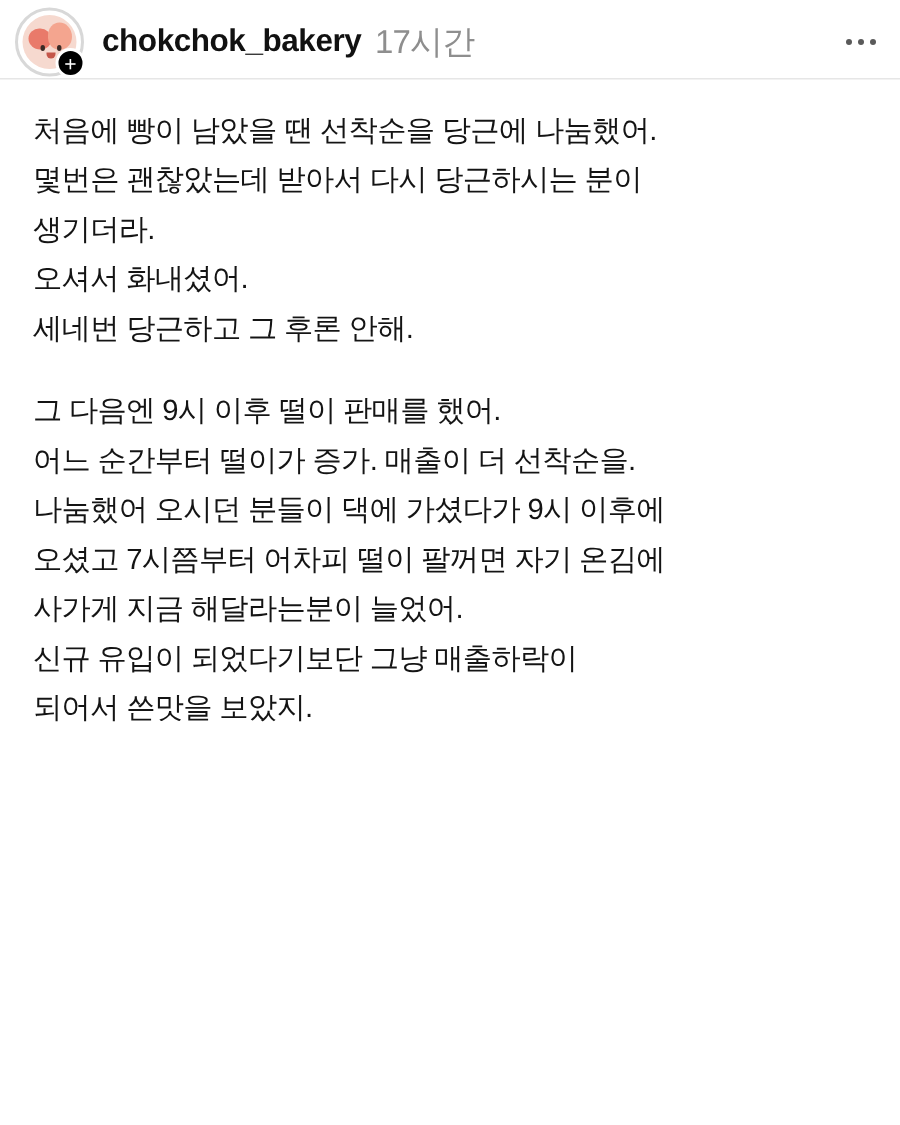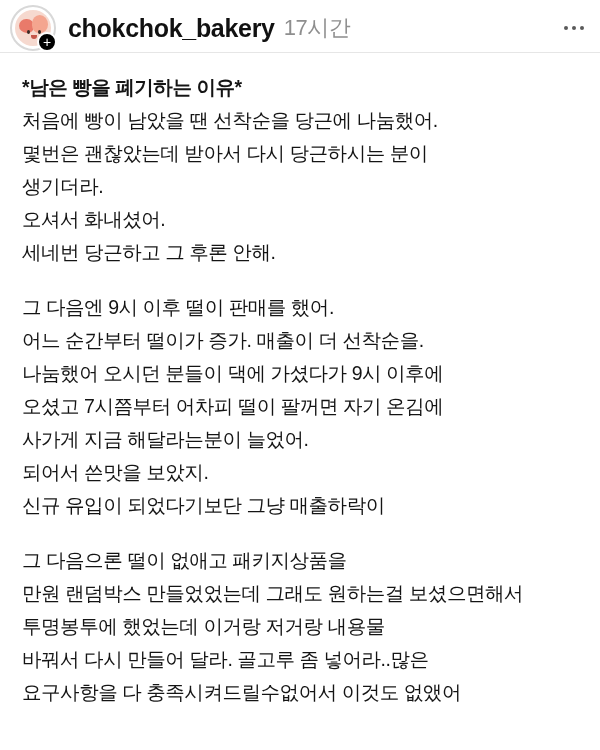--- a/index.html
+++ b/index.html
@@ -103,21 +103,21 @@
     background: #000000;
     border: 2px solid #ffffff;
     box-sizing: border-box;
     color: #ffffff;
     font-size: 14px;
     line-height: 16px;
     text-align: center;
     font-weight: 400;
   }
   .username {
-    font-size: 25px;
+    font-size: 21px;
     font-weight: bold;
     letter-spacing: -0.3px;
     color: #111111;
     white-space: nowrap;
   }
   .timestamp {
     font-size: 22px;
     color: #8e8e8e;
     margin-left: 9px;
     white-space: nowrap;
@@ -195,38 +195,30 @@
       <span></span>
         <span></span>
         <span></span>
     </div>
   </div>
 
   <div class="divider"></div>
 
   <div class="post-body">
       <div class="para">
-        <div class="line bold">*남은 빵을 폐기하는 이유*</div>
         <div class="line">처음에 빵이 남았을 땐 선착순을 당근에 나눔했어.</div>
         <div class="line">몇번은 괜찮았는데 받아서 다시 당근하시는 분이</div>
         <div class="line">생기더라.</div>
         <div class="line">오셔서 화내셨어.</div>
         <div class="line">세네번 당근하고 그 후론 안해.</div>
       </div>
       <div class="para">
         <div class="line">그 다음엔 9시 이후 떨이 판매를 했어.</div>
         <div class="line">어느 순간부터 떨이가 증가. 매출이 더 선착순을.</div>
         <div class="line">나눔했어 오시던 분들이 댁에 가셨다가 9시 이후에</div>
         <div class="line">오셨고 7시쯤부터 어차피 떨이 팔꺼면 자기 온김에</div>
         <div class="line">사가게 지금 해달라는분이 늘었어.</div>
+        <div class="line">신규 유입이 되었다기보단 그냥 매출하락이</div>
         <div class="line">되어서 쓴맛을 보았지.</div>
-        <div class="line">신규 유입이 되었다기보단 그냥 매출하락이</div>
-      </div>
-      <div class="para">
-        <div class="line">그 다음으론 떨이 없애고 패키지상품을</div>
-        <div class="line">만원 랜덤박스 만들었었는데 그래도 원하는걸 보셨으면해서</div>
-        <div class="line">투명봉투에 했었는데 이거랑 저거랑 내용물</div>
-        <div class="line">바꿔서 다시 만들어 달라. 골고루 좀 넣어라..많은</div>
-        <div class="line">요구사항을 다 충족시켜드릴수없어서 이것도 없앴어</div>
       </div>
     </div>
 
 </div>
 
 </body></html>

